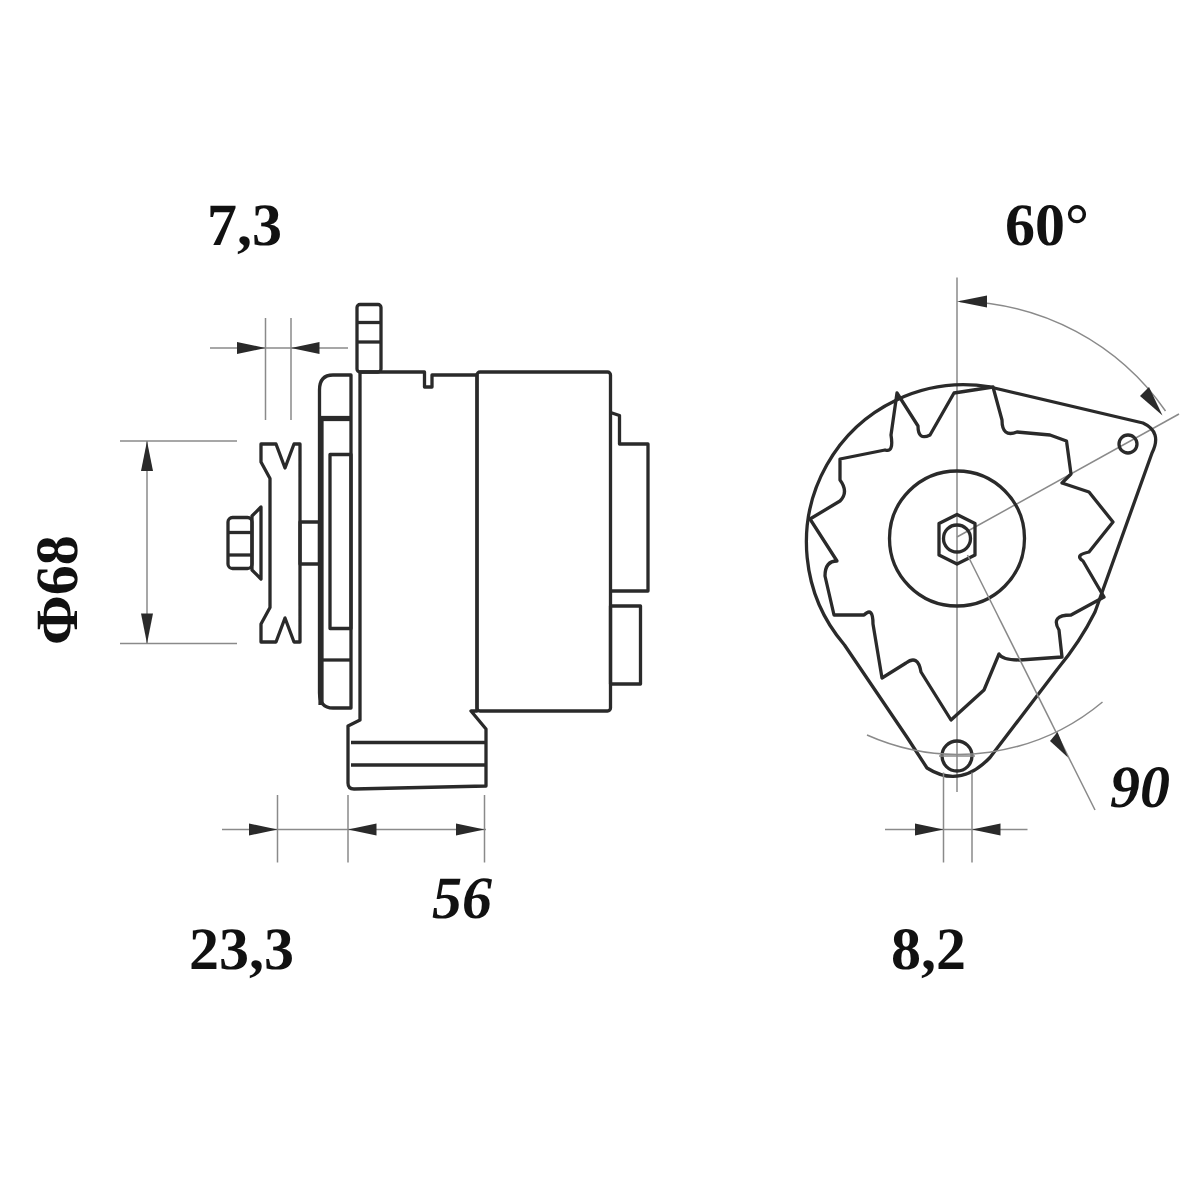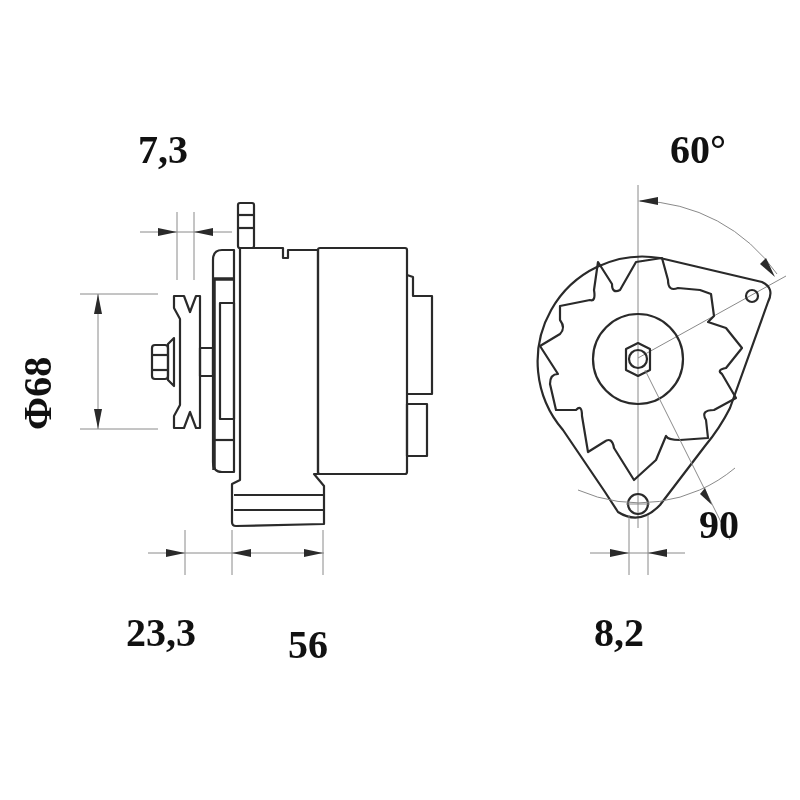--- a/index.html
+++ b/index.html
@@ -131,16 +131,16 @@
       <line class="d" x1="648" y1="515" x2="648" y2="575"></line>
       <polygon class="ar" points="629,553 610,549 610,557"></polygon>
       <polygon class="ar" points="648,553 667,549 667,557"></polygon>
     </g>
   </g>
 </svg>
 
 <div class="dim" style="left:138px; top:130px;">7,3</div>
 <div class="dim" style="left:18px; top:430px; transform: rotate(-90deg); transform-origin: left top;">Φ68</div>
 <div class="dim" style="left:126px; top:613px;font-family:Liberation Serif, serif;">23,3</div>
-<div class="dim" style="left:288px; top:625px;">56</div>
+<div class="dim" style="left:288px; top:579px;font-style:italic;">56</div>
 <div class="dim" style="left:670px; top:130px;text-align:center;">60°</div>
-<div class="dim" style="left:699px; top:505px;">90</div>
+<div class="dim" style="left:740px; top:505px;font-style:italic;">90</div>
 <div class="dim" style="left:594px; top:613px;text-align:center;">8,2</div>
 
 </body></html>

